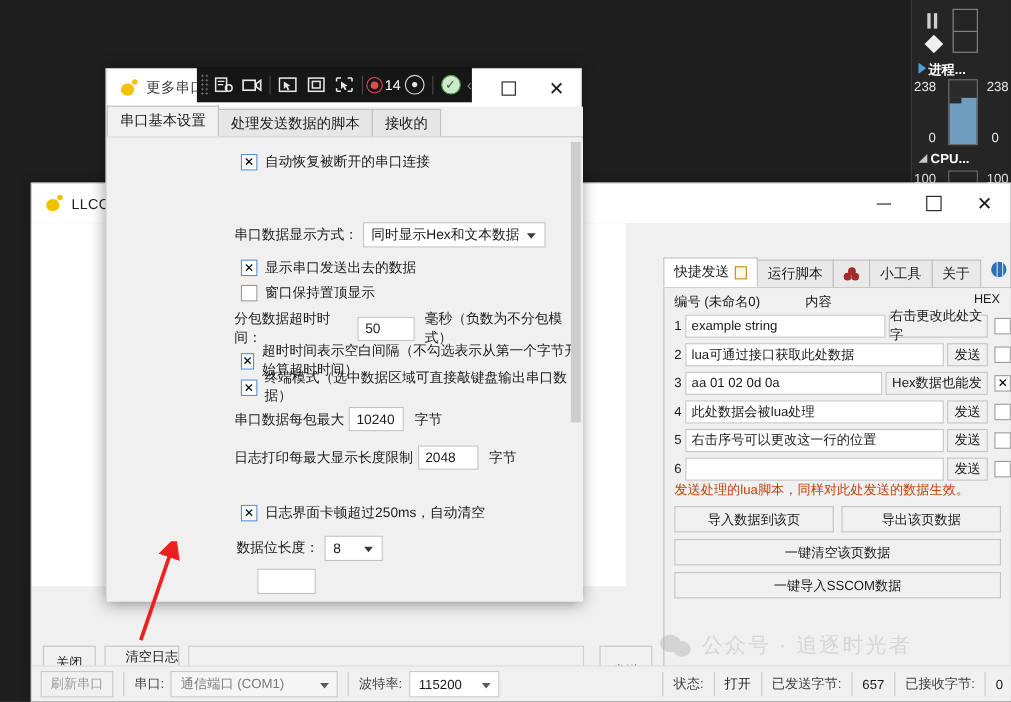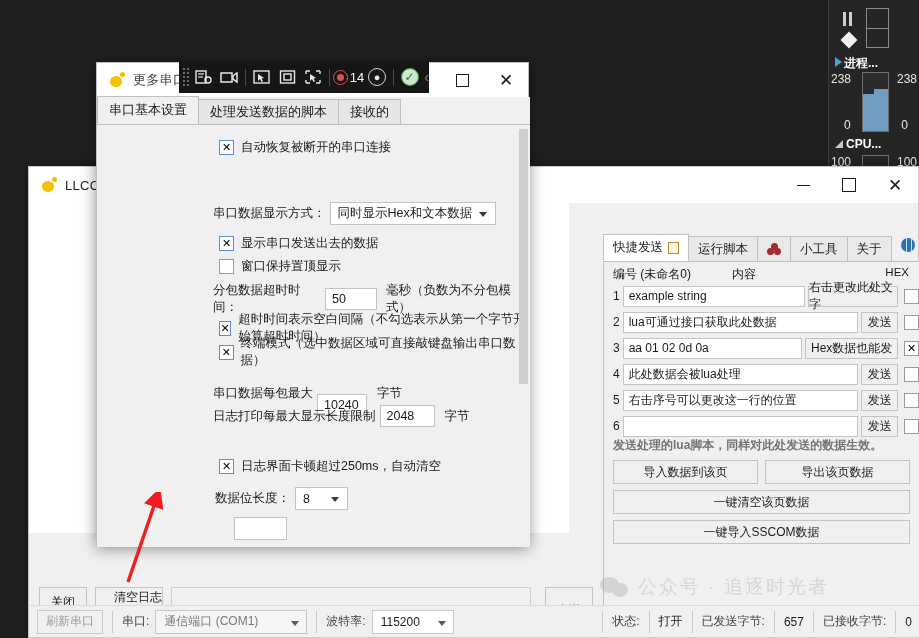--- a/index.html
+++ b/index.html
@@ -145,21 +145,21 @@
      white-space:nowrap; }
   .s-btn { height:21px; border:1px solid #c4c4c4; background:#f0f0f0; font-size:12px;
      display:flex; align-items:center; justify-content:center; margin-left:3px; color:#1a1a1a;}
   .s-chk { width:15px; height:15px; border:1px solid #9a9a9a; background:#fff; margin-left:6px;
      display:flex; align-items:center; justify-content:center; font-size:11px; color:#000;
      font-weight:bold; }
 
   #rp-actions { position:absolute; left:0; top:173px; width:315px; }
   .arow { display:flex; gap:7px; padding:0 9px; margin-bottom:6px; }
   .abtn { flex:1; height:24px; }
-  #rp-note { padding:2px 9px 6px 9px; font-size:12px; font-weight:bold; color:#737373; }
+  #rp-note { padding:2px 9px 6px 9px; font-size:12px; font-weight:normal; color:#c2410c; }
 
   
   #dialog {
     position:absolute; left:96px; top:62px; width:433px; height:484px;
     background:#f0f0f0; border:1px solid #c0c0c0;
     box-shadow: 0 2px 14px rgba(0,0,0,.45);
   }
   #dlg-title { position:relative; height:34px; background:#fff; display:flex; align-items:center; }
   #dlg-title .mw-name{ font-size:13px; color:#3c3c3c; }
   .dlg-ctrls { position:absolute; right:0; top:0; height:34px; display:flex; }
@@ -220,21 +220,21 @@
   #r-ontop  { position:absolute; left:122px; top:133px; }
   #r-ontop .lab{margin-left:7px;}
   #r-pack   { position:absolute; left:116px; top:157px; }
   #r-pack .tinp { width:54px; margin-left:4px; }
   #r-pack .u{ margin-left:9px; }
   #r-gap    { position:absolute; left:122px; top:186px; }
   #r-gap .lab{margin-left:7px;}
   #r-term   { position:absolute; left:122px; top:210px; }
   #r-term .lab{margin-left:7px;}
   #r-maxpkg { position:absolute; left:116px; top:245px; }
-  #r-maxpkg .tinp{ width:50px; margin-left:4px;margin-top:24px;} #r-maxpkg .u{margin-left:10px;}
+  #r-maxpkg .tinp{ width:50px; margin-left:4px;} #r-maxpkg .u{margin-left:10px;}
   #r-maxlog { position:absolute; left:116px; top:280px; }
   #r-maxlog .tinp{ width:55px; margin-left:4px;} #r-maxlog .u{margin-left:10px;}
   #r-recv   { position:absolute; left:116px; top:307px; }
   #r-recv .tinp{ width:60px; margin:0 4px;}
   #r-lag    { position:absolute; left:122px; top:333px; }
   #r-lag .lab{margin-left:7px;}
   #r-bits   { position:absolute; left:118px; top:362px; }
   #r-bits .sel{ width:53px; margin-left:5px; }
   #r-partial{ position:absolute; left:118px; top:392px; }
   #r-partial .sel{ width:53px; margin-left:5px; }

